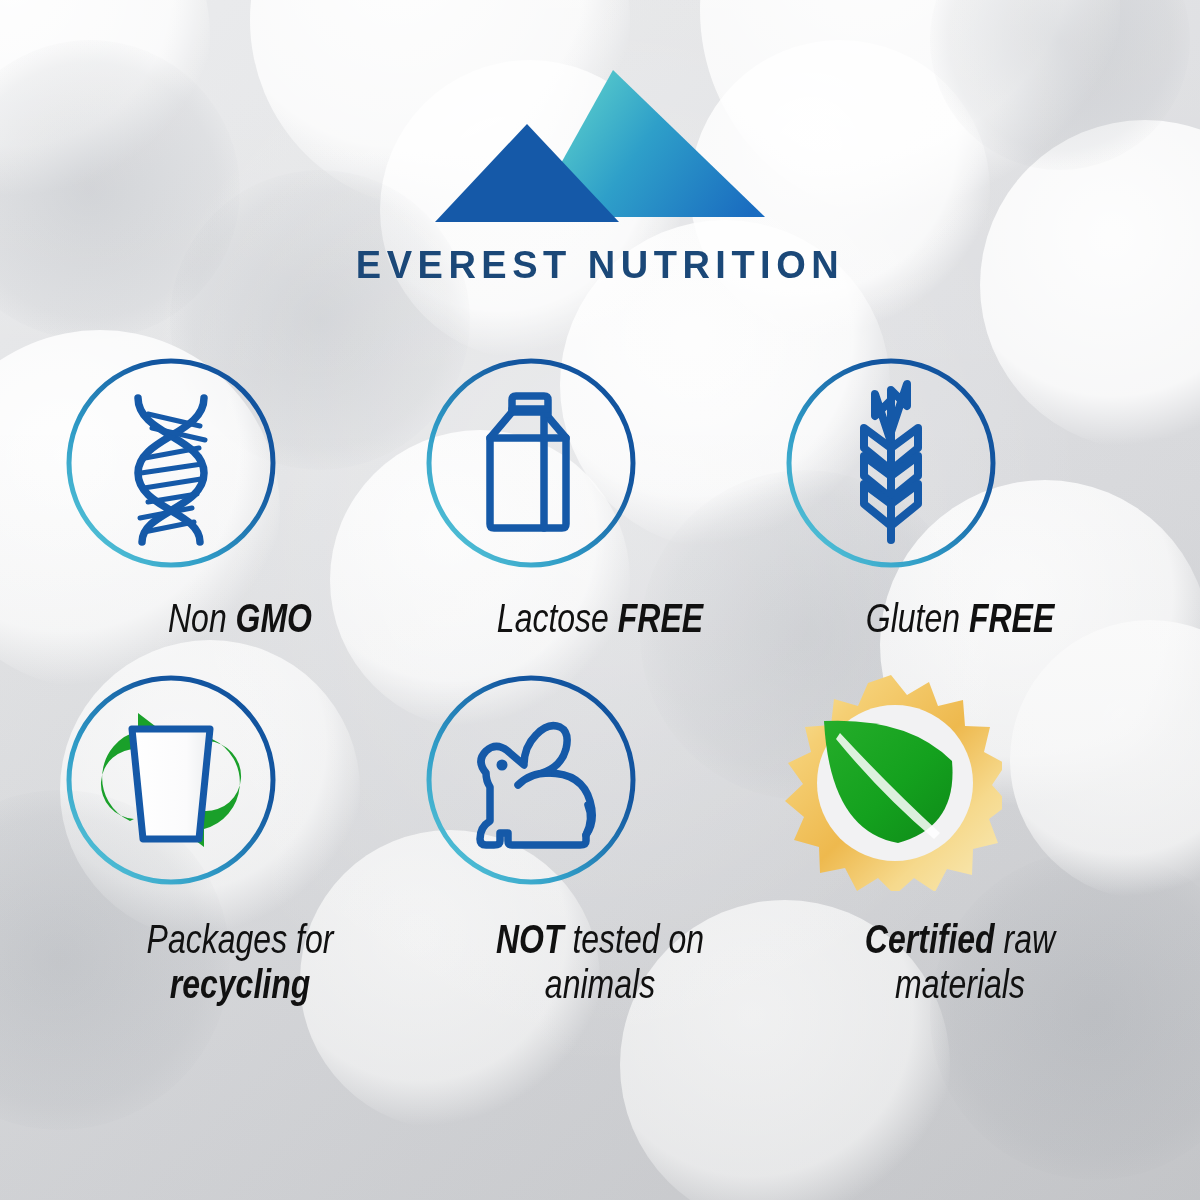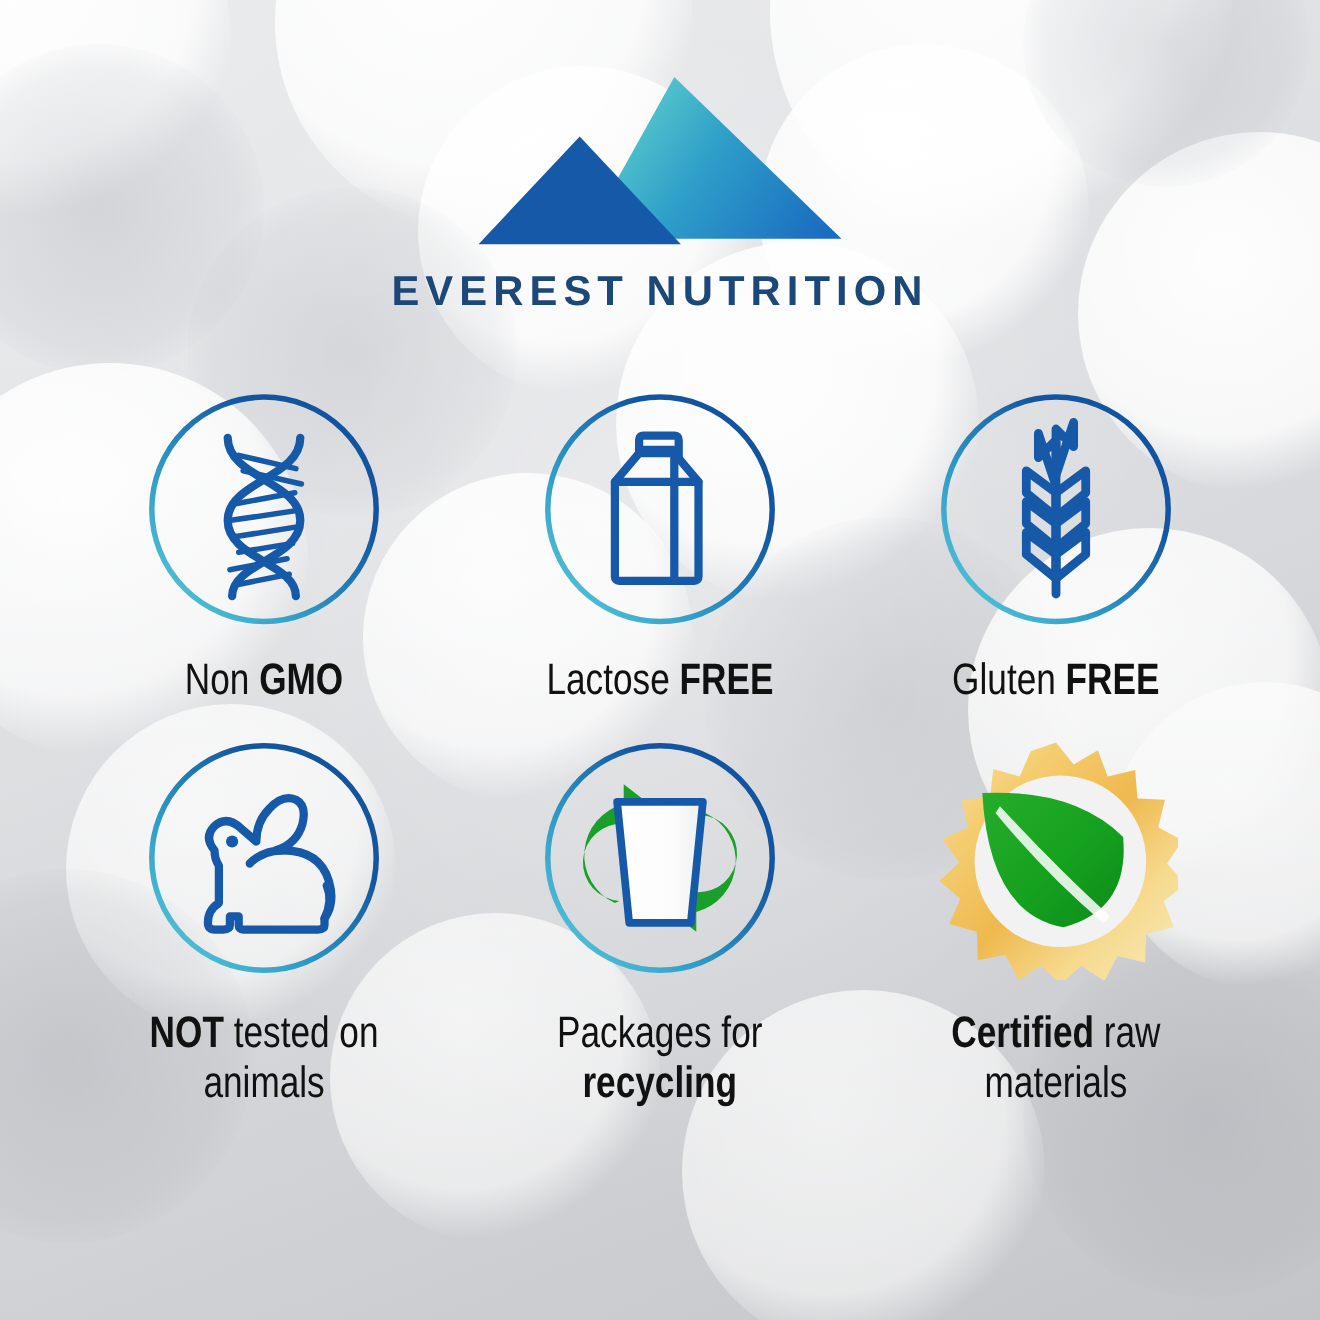--- a/index.html
+++ b/index.html
@@ -29,21 +29,21 @@
     letter-spacing:5.5px;font-family:"Liberation Sans",sans-serif;
     line-height:1;white-space:nowrap;
   }
 
   
   .grid{
     position:absolute;left:60px;right:60px;top:352px;
     display:grid;grid-template-columns:repeat(3,1fr);
     row-gap:28px;
   }
-  .cell{display:flex;flex-direction:column;align-items:center;}
+  .cell{display:flex;flex-direction:column;font-style:italic;}
   .ring-wrap{width:222px;height:222px;position:relative;}
   .ring-wrap svg{display:block;width:222px;height:222px;}
   .caption{
     margin-top:22px;text-align:center;color:#111;
     font-family:"Liberation Sans Narrow","Liberation Sans",sans-serif;
     font-size:40px;line-height:1.12;font-weight:400;
     transform:scaleX(.80);transform-origin:center top;white-space:nowrap;
   }
   .caption b{font-weight:700;}
   .cell.r2 .caption{margin-top:26px;}
@@ -168,20 +168,49 @@
             <path d="M111,118 L84,96 L84,76 L111,96 Z"></path>
             <path d="M111,118 L138,96 L138,76 L111,96 Z"></path>
             <path d="M111,146 L84,124 L84,104 L111,124 Z"></path>
             <path d="M111,146 L138,124 L138,104 L111,124 Z"></path>
             <path d="M111,174 L84,152 L84,132 L111,152 Z"></path>
             <path d="M111,174 L138,152 L138,132 L111,152 Z"></path>
           </g>
         </svg>
       </div>
       <div class="caption"><span>Gluten </span><b>FREE</b></div>
+    </div>
+
+    <div class="cell r2">
+      <div class="ring-wrap">
+        <svg viewBox="0 0 222 222">
+          <defs>
+            <linearGradient id="ring4" x1="0" y1="1" x2="1" y2="0">
+              <stop offset="0%" stop-color="#5ecfdc"></stop>
+              <stop offset="35%" stop-color="#2f9bc6"></stop>
+              <stop offset="70%" stop-color="#13559f"></stop>
+              <stop offset="100%" stop-color="#11539f"></stop>
+            </linearGradient>
+            <linearGradient id="cupFill" x1="0" y1="0" x2="1" y2="0">
+              <stop offset="0%" stop-color="#ffffff"></stop>
+              <stop offset="70%" stop-color="#fbfbfc"></stop>
+              <stop offset="100%" stop-color="#eceef0"></stop>
+            </linearGradient>
+          </defs>
+          <circle cx="111" cy="111" r="102" fill="none" stroke="url(#ring4)" stroke-width="5"></circle>
+          <g fill="#1aa02a">
+            <path d="M70,152 A48,48 0 0,1 78,62 L78,44 L112,70 L78,96 L78,80 A31,31 0 0,0 74,150 Z"></path>
+            <path d="M152,70 A48,48 0 0,1 144,160 L144,178 L110,152 L144,126 L144,142 A31,31 0 0,0 148,72 Z"></path>
+          </g>
+          <g>
+            <path d="M72,60 L150,60 L139,170 L83,170 Z" fill="url(#cupFill)" stroke="#1559a8" stroke-width="7" stroke-linejoin="round"></path>
+          </g>
+        </svg>
+      </div>
+      <div class="caption"><span>Packages for</span><br><b>recycling</b></div>
     </div>
 
     <div class="cell r2">
       <div class="ring-wrap">
         <svg viewBox="0 0 222 222">
           <defs>
             <linearGradient id="ring5" x1="0" y1="1" x2="1" y2="0">
               <stop offset="0%" stop-color="#5ecfdc"></stop>
               <stop offset="35%" stop-color="#2f9bc6"></stop>
               <stop offset="70%" stop-color="#13559f"></stop>
@@ -220,49 +249,20 @@
           <circle cx="82" cy="96" r="5.5" fill="#1559a8"></circle>
         </svg>
       </div>
       <div class="caption"><b>NOT</b><span> tested on</span><br><span>animals</span></div>
     </div>
 
     <div class="cell r2">
       <div class="ring-wrap">
         <svg viewBox="0 0 222 222">
           <defs>
-            <linearGradient id="ring4" x1="0" y1="1" x2="1" y2="0">
-              <stop offset="0%" stop-color="#5ecfdc"></stop>
-              <stop offset="35%" stop-color="#2f9bc6"></stop>
-              <stop offset="70%" stop-color="#13559f"></stop>
-              <stop offset="100%" stop-color="#11539f"></stop>
-            </linearGradient>
-            <linearGradient id="cupFill" x1="0" y1="0" x2="1" y2="0">
-              <stop offset="0%" stop-color="#ffffff"></stop>
-              <stop offset="70%" stop-color="#fbfbfc"></stop>
-              <stop offset="100%" stop-color="#eceef0"></stop>
-            </linearGradient>
-          </defs>
-          <circle cx="111" cy="111" r="102" fill="none" stroke="url(#ring4)" stroke-width="5"></circle>
-          <g fill="#1aa02a">
-            <path d="M70,152 A48,48 0 0,1 78,62 L78,44 L112,70 L78,96 L78,80 A31,31 0 0,0 74,150 Z"></path>
-            <path d="M152,70 A48,48 0 0,1 144,160 L144,178 L110,152 L144,126 L144,142 A31,31 0 0,0 148,72 Z"></path>
-          </g>
-          <g>
-            <path d="M72,60 L150,60 L139,170 L83,170 Z" fill="url(#cupFill)" stroke="#1559a8" stroke-width="7" stroke-linejoin="round"></path>
-          </g>
-        </svg>
-      </div>
-      <div class="caption"><span>Packages for</span><br><b>recycling</b></div>
-    </div>
-
-    <div class="cell r2">
-      <div class="ring-wrap">
-        <svg viewBox="0 0 222 222">
-          <defs>
             <linearGradient id="goldGrad" x1="0" y1="0" x2="1" y2="1">
               <stop offset="0%" stop-color="#f7e8a8"></stop>
               <stop offset="22%" stop-color="#f5cf74"></stop>
               <stop offset="50%" stop-color="#eeb94e"></stop>
               <stop offset="72%" stop-color="#f6d98c"></stop>
               <stop offset="100%" stop-color="#f8edc0"></stop>
             </linearGradient>
             <linearGradient id="leafGrad" x1="0" y1="0" x2="1" y2="1">
               <stop offset="0%" stop-color="#25ad2a"></stop>
               <stop offset="55%" stop-color="#14a11e"></stop>

